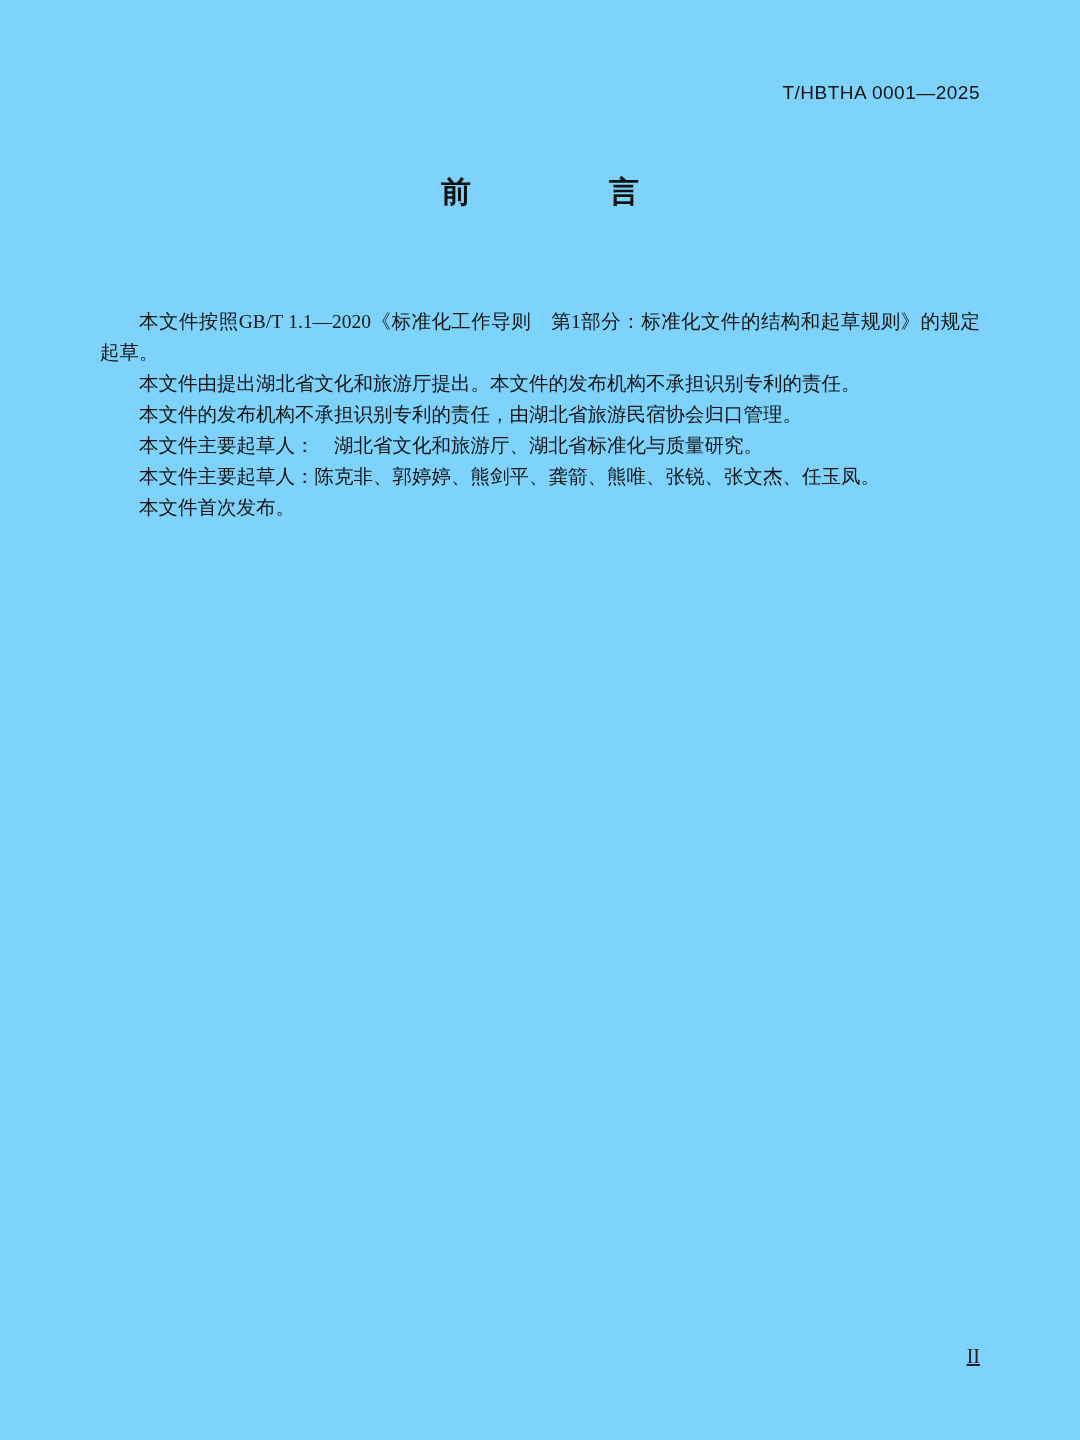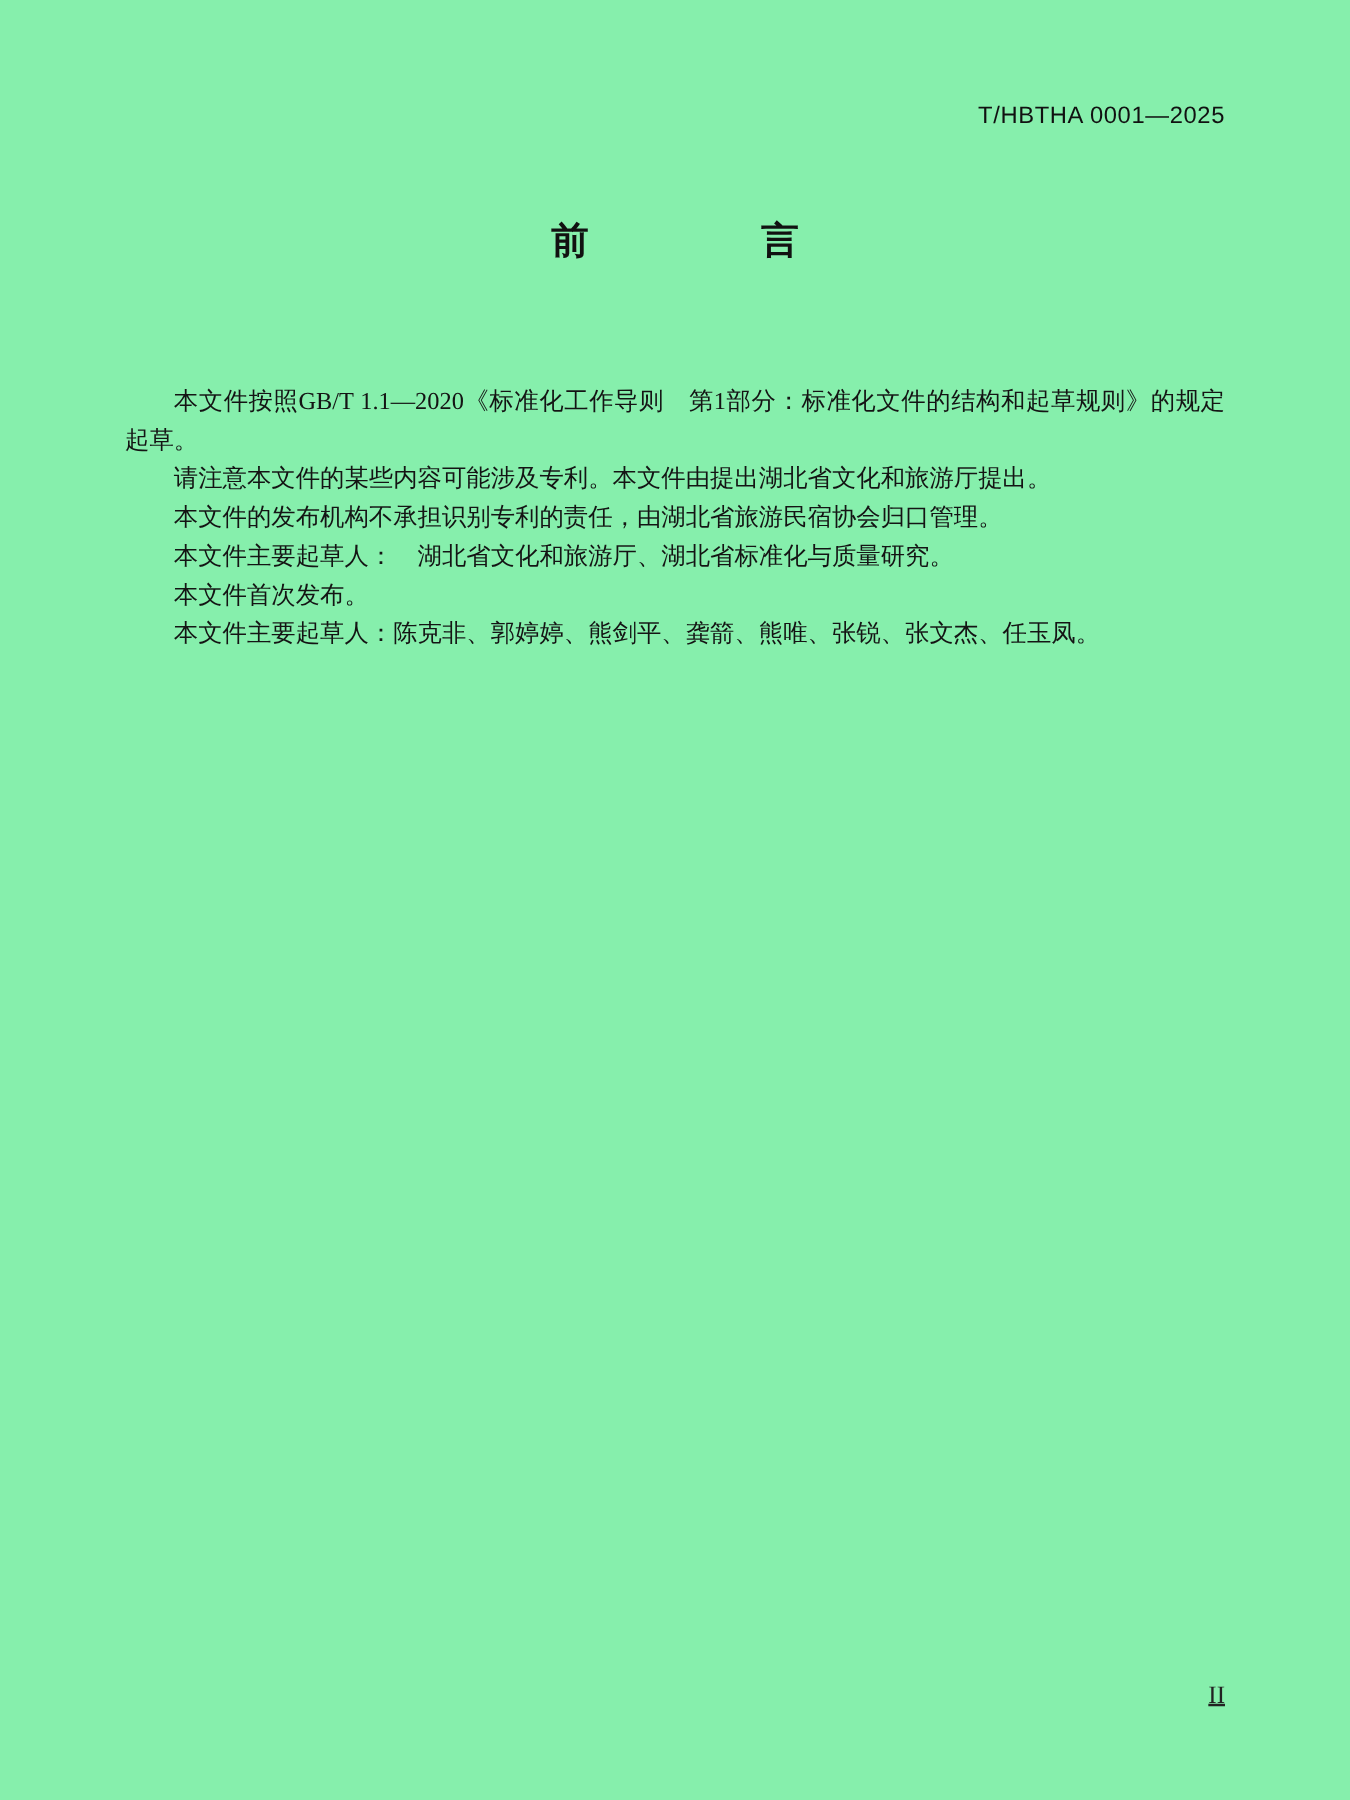--- a/index.html
+++ b/index.html
@@ -4,21 +4,21 @@
 <style>
   html, body {
     margin: 0;
     padding: 0;
     background: #ffffff;
   }
   .page {
     position: relative;
     width: 1080px;
     height: 1440px;
-    background: #86efac;
+    background: #7dd3fc;
     font-family: "Liberation Serif", "DejaVu Serif", serif;
     color: #1a1a1a;
     box-sizing: border-box;
     overflow: hidden;
   }
   .header-code {
     position: absolute;
     top: 82px;
     right: 100px;
     font-family: "Liberation Sans", sans-serif;
@@ -71,22 +71,22 @@
 <body>
 
 <div class="page">
 
   <div class="header-code">T/HBTHA 0001—2025</div>
 
   <div class="doc-title">前　　言</div>
 
   <div class="body-block">
     <p class="para indent">本文件按照GB/T 1.1—2020《标准化工作导则　第1部分：标准化文件的结构和起草规则》的规定起草。</p>
-    <p class="para indent">请注意本文件的某些内容可能涉及专利。本文件由提出湖北省文化和旅游厅提出。</p>
+    <p class="para indent">本文件由提出湖北省文化和旅游厅提出。本文件的发布机构不承担识别专利的责任。</p>
     <p class="para indent">本文件的发布机构不承担识别专利的责任，由湖北省旅游民宿协会归口管理。</p>
     <p class="para indent">本文件主要起草人：　湖北省文化和旅游厅、湖北省标准化与质量研究。</p>
+    <p class="para indent">本文件主要起草人：陈克非、郭婷婷、熊剑平、龚箭、熊唯、张锐、张文杰、任玉凤。</p>
     <p class="para indent">本文件首次发布。</p>
-    <p class="para indent">本文件主要起草人：陈克非、郭婷婷、熊剑平、龚箭、熊唯、张锐、张文杰、任玉凤。</p>
   </div>
 
   <div class="page-number">II</div>
 
 </div>
 
 </body></html>

